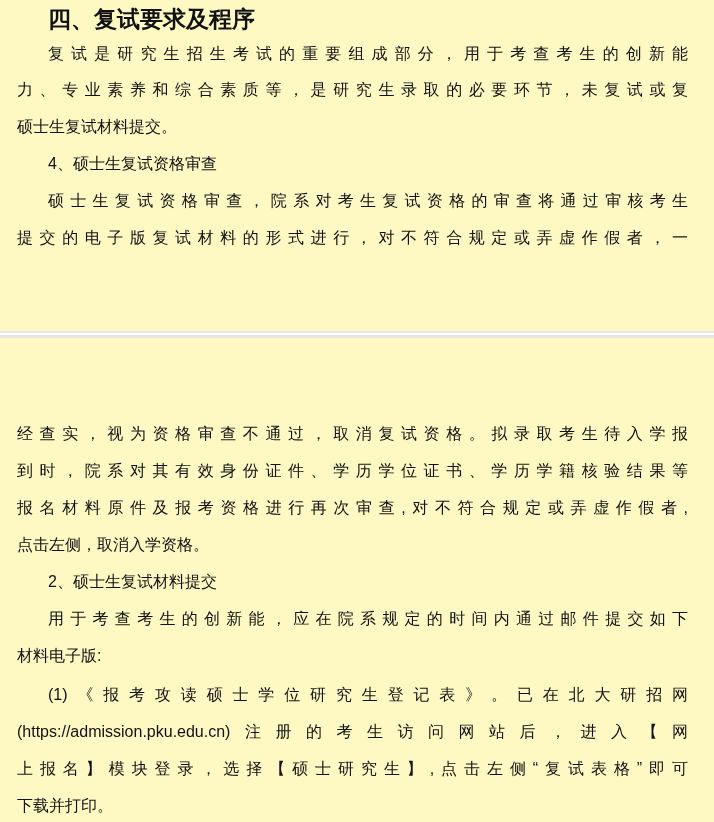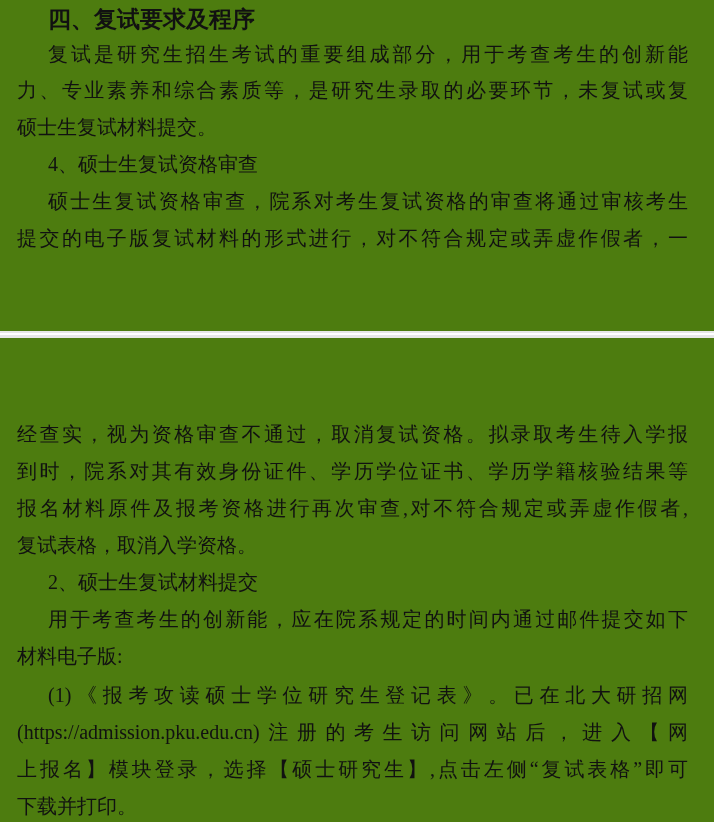--- a/index.html
+++ b/index.html
@@ -4,30 +4,30 @@
 <style>
   html, body {
     margin: 0;
     padding: 0;
     background: #ffffff;
   }
   #page {
     position: relative;
     width: 714px;
     height: 822px;
-    background: #4d7c0f;
+    background: #fef9c3;
     overflow: hidden;
     color: #111111;
   }
   .line {
     position: absolute;
     height: 30px;
     line-height: 30px;
-    font-size: 20px;
-    font-family: Liberation Serif, serif;
+    font-size: 16px;
+    font-family: Liberation Sans, sans-serif;
     color: #111111;
     white-space: normal;
     overflow: visible;
   }
   .body-left {
     left: 17px;
     width: 671px;
   }
   .indent {
     left: 48px;
@@ -77,21 +77,21 @@
   <div class="line body-left justify" style="top:223px">提交的电子版复试材料的形式进行，对不符合规定或弄虚作假者，一</div>
 
   <div class="page-break"></div>
 
   <div class="line body-left justify" style="top:456px">到时，院系对其有效身份证件、学历学位证书、学历学籍核验结果等</div>
 
   <div class="line body-left justify" style="top:419px">经查实，视为资格审查不通过，取消复试资格。拟录取考生待入学报</div>
 
   <div class="line body-left justify" style="top:493px">报名材料原件及报考资格进行再次审查,对不符合规定或弄虚作假者,</div>
 
-  <div class="line body-left" style="top:530px">复试表格，取消入学资格。</div>
+  <div class="line body-left" style="top:530px">点击左侧，取消入学资格。</div>
 
   <div class="line indent" style="top:567px">2、硕士生复试材料提交</div>
 
   <div class="line indent justify" style="top:604px">用于考查考生的创新能，应在院系规定的时间内通过邮件提交如下</div>
 
   <div class="line body-left" style="top:641px">材料电子版:</div>
 
   <div class="line indent justify" style="top:680px">(1)《报考攻读硕士学位研究生登记表》。已在北大研招网</div>
 
   <div class="line body-left justify" style="top:717px">(https://admission.pku.edu.cn)注册的考生访问网站后，进入【网</div>

